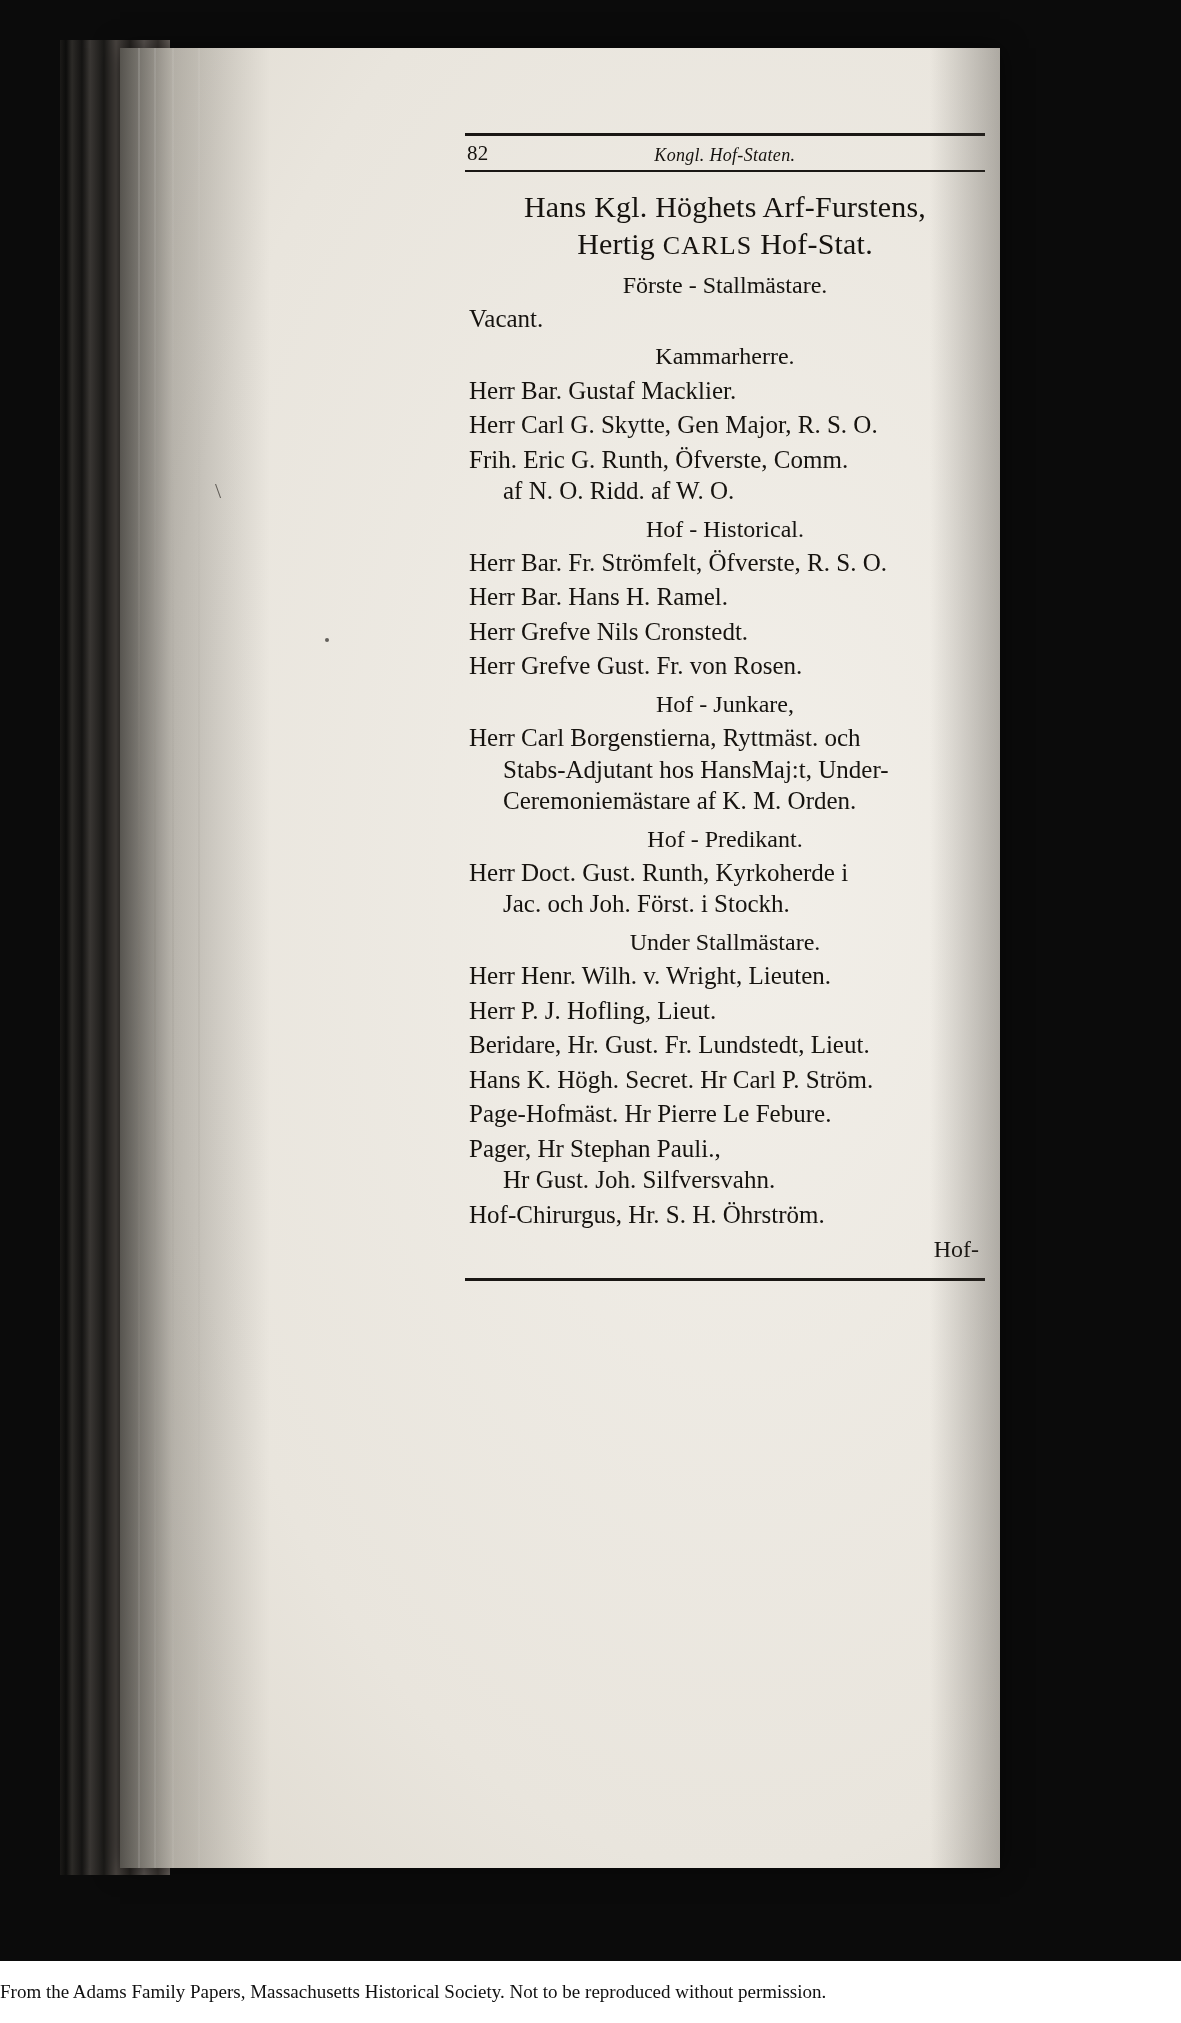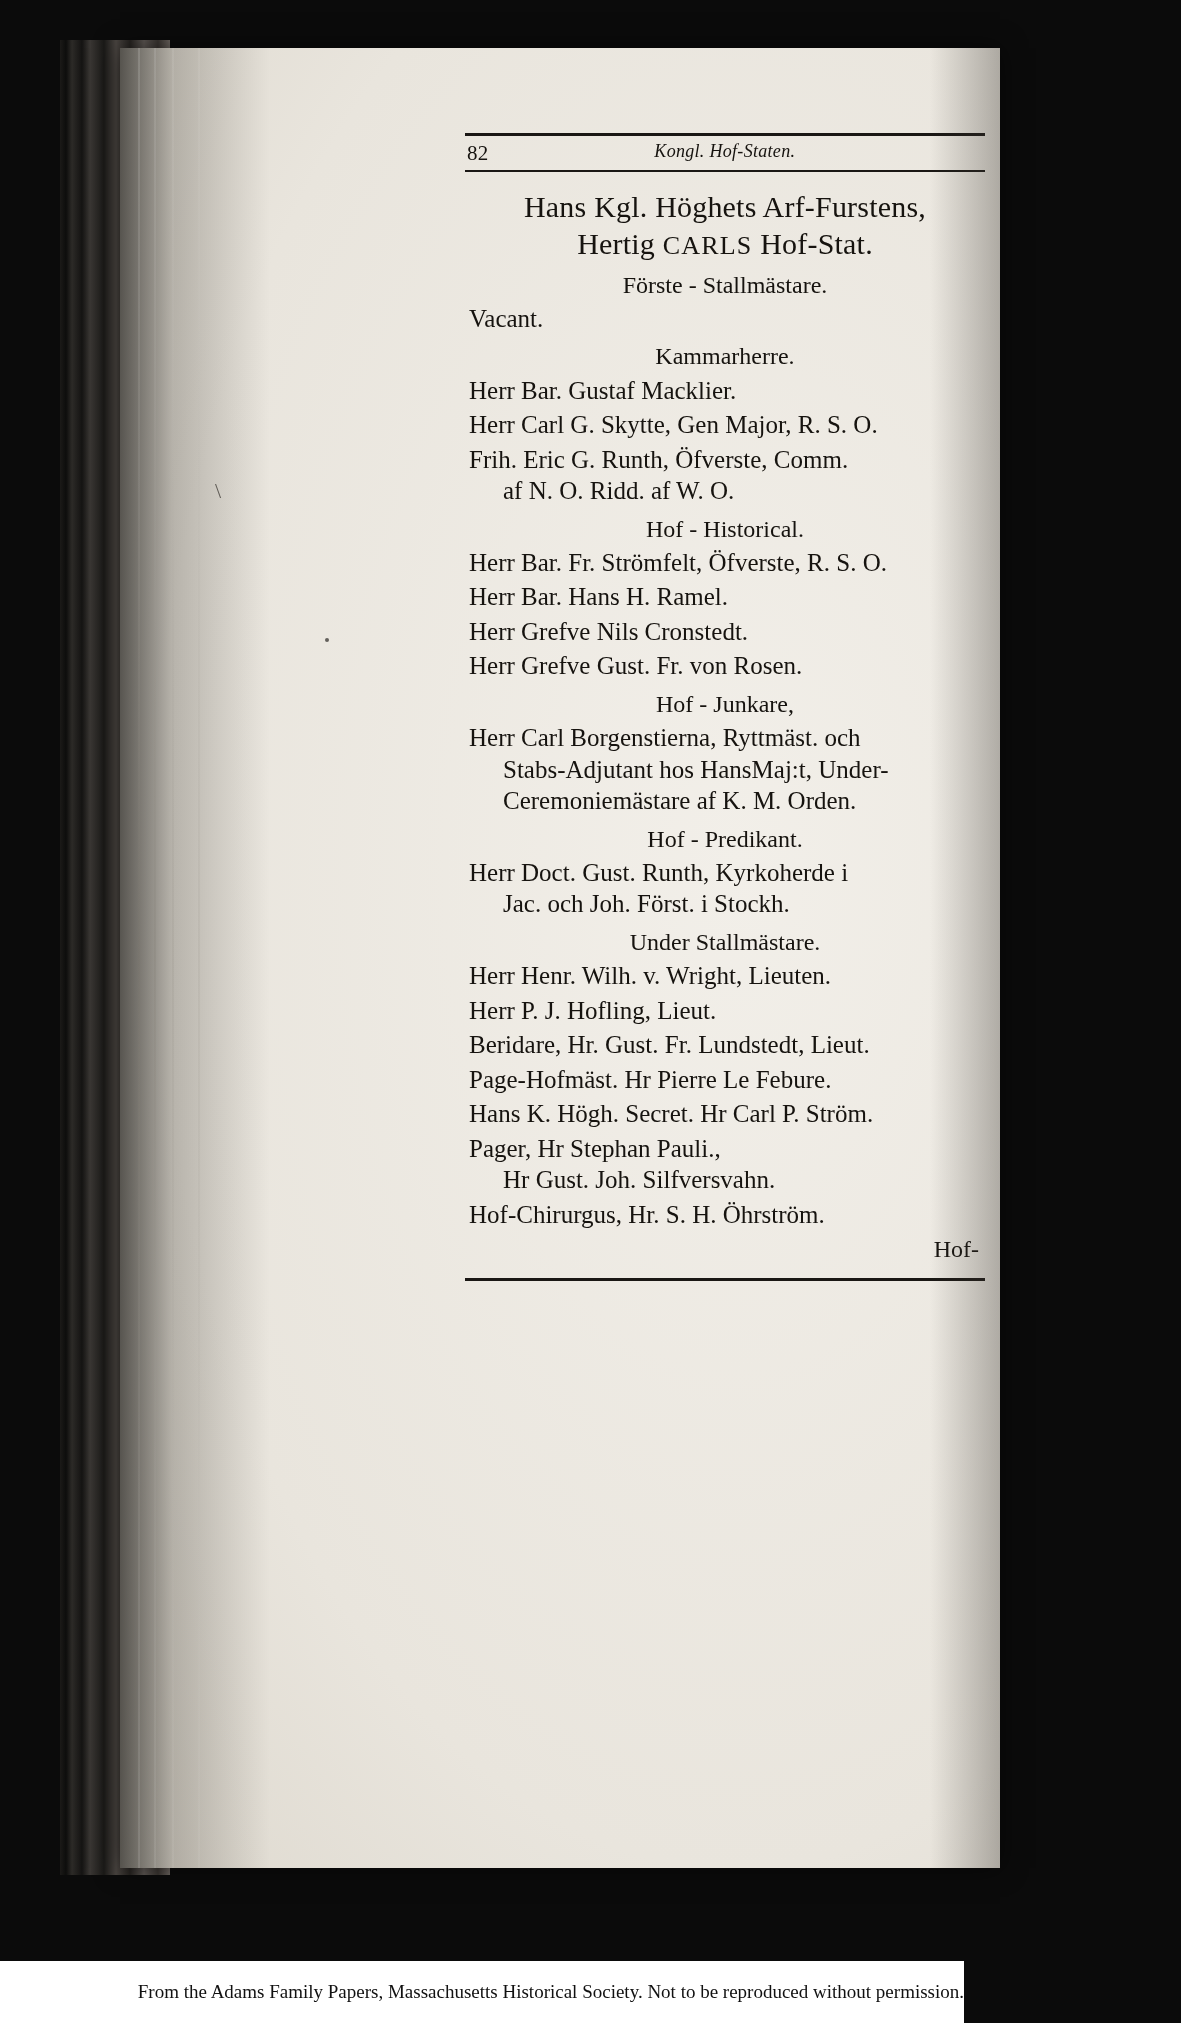--- a/index.html
+++ b/index.html
@@ -86,21 +86,21 @@
   }
 
   .rule {
     border-top: 3px solid #1a1714;
     margin: 0;
   }
   .rule.thin { border-top-width: 2px; }
 
   .running-head {
     display: flex;
-    align-items: flex-start;
+    align-items: flex-end;
     font-size: 21px;
     padding: 5px 2px 4px 2px;
     letter-spacing: .3px;
   }
   .folio {
     font-style: normal;
     font-size: 21px;
     margin-right: 14px;
   }
   .head-title {
@@ -169,26 +169,26 @@
     font-size: 22px;
     opacity: .75;
     font-family: "Liberation Serif", serif;
   }
 
   
   .credit-bar {
     position: absolute;
     left: 0;
     bottom: 0;
-    width: 964px;
+    width: 1181px;
     height: 62px;
     background: #ffffff;
     display: flex;
     align-items: center;
-    justify-content: flex-end;
+    justify-content: flex-start;
   }
   .credit-text {
     font-family: "Liberation Serif", serif;
     font-size: 19px;
     color: #111;
   }
 </style>
 </head>
 <body>
 
@@ -270,24 +270,24 @@
       <div class="entry">
         <span>Herr Henr. Wilh. v. Wright, Lieuten.</span>
       </div>
       <div class="entry">
         <span>Herr P. J. Hofling, Lieut.</span>
       </div>
       <div class="entry">
         <span>Beridare, Hr. Gust. Fr. Lundstedt, Lieut.</span>
       </div>
       <div class="entry">
+        <span>Hans K. Högh. Secret. Hr Carl P. Ström.</span>
+      </div>
+      <div class="entry">
         <span>Page-Hofmäst. Hr Pierre Le Febure.</span>
-      </div>
-      <div class="entry">
-        <span>Hans K. Högh. Secret. Hr Carl P. Ström.</span>
       </div>
       <div class="entry">
         <span>Pager, Hr Stephan Pauli.,</span>
         <span class="cont indent-line">Hr Gust. Joh. Silfversvahn.</span>
       </div>
       <div class="entry">
         <span>Hof-Chirurgus, Hr. S. H. Öhrström.</span>
       </div>
 
       <div class="catchword">Hof-</div>

